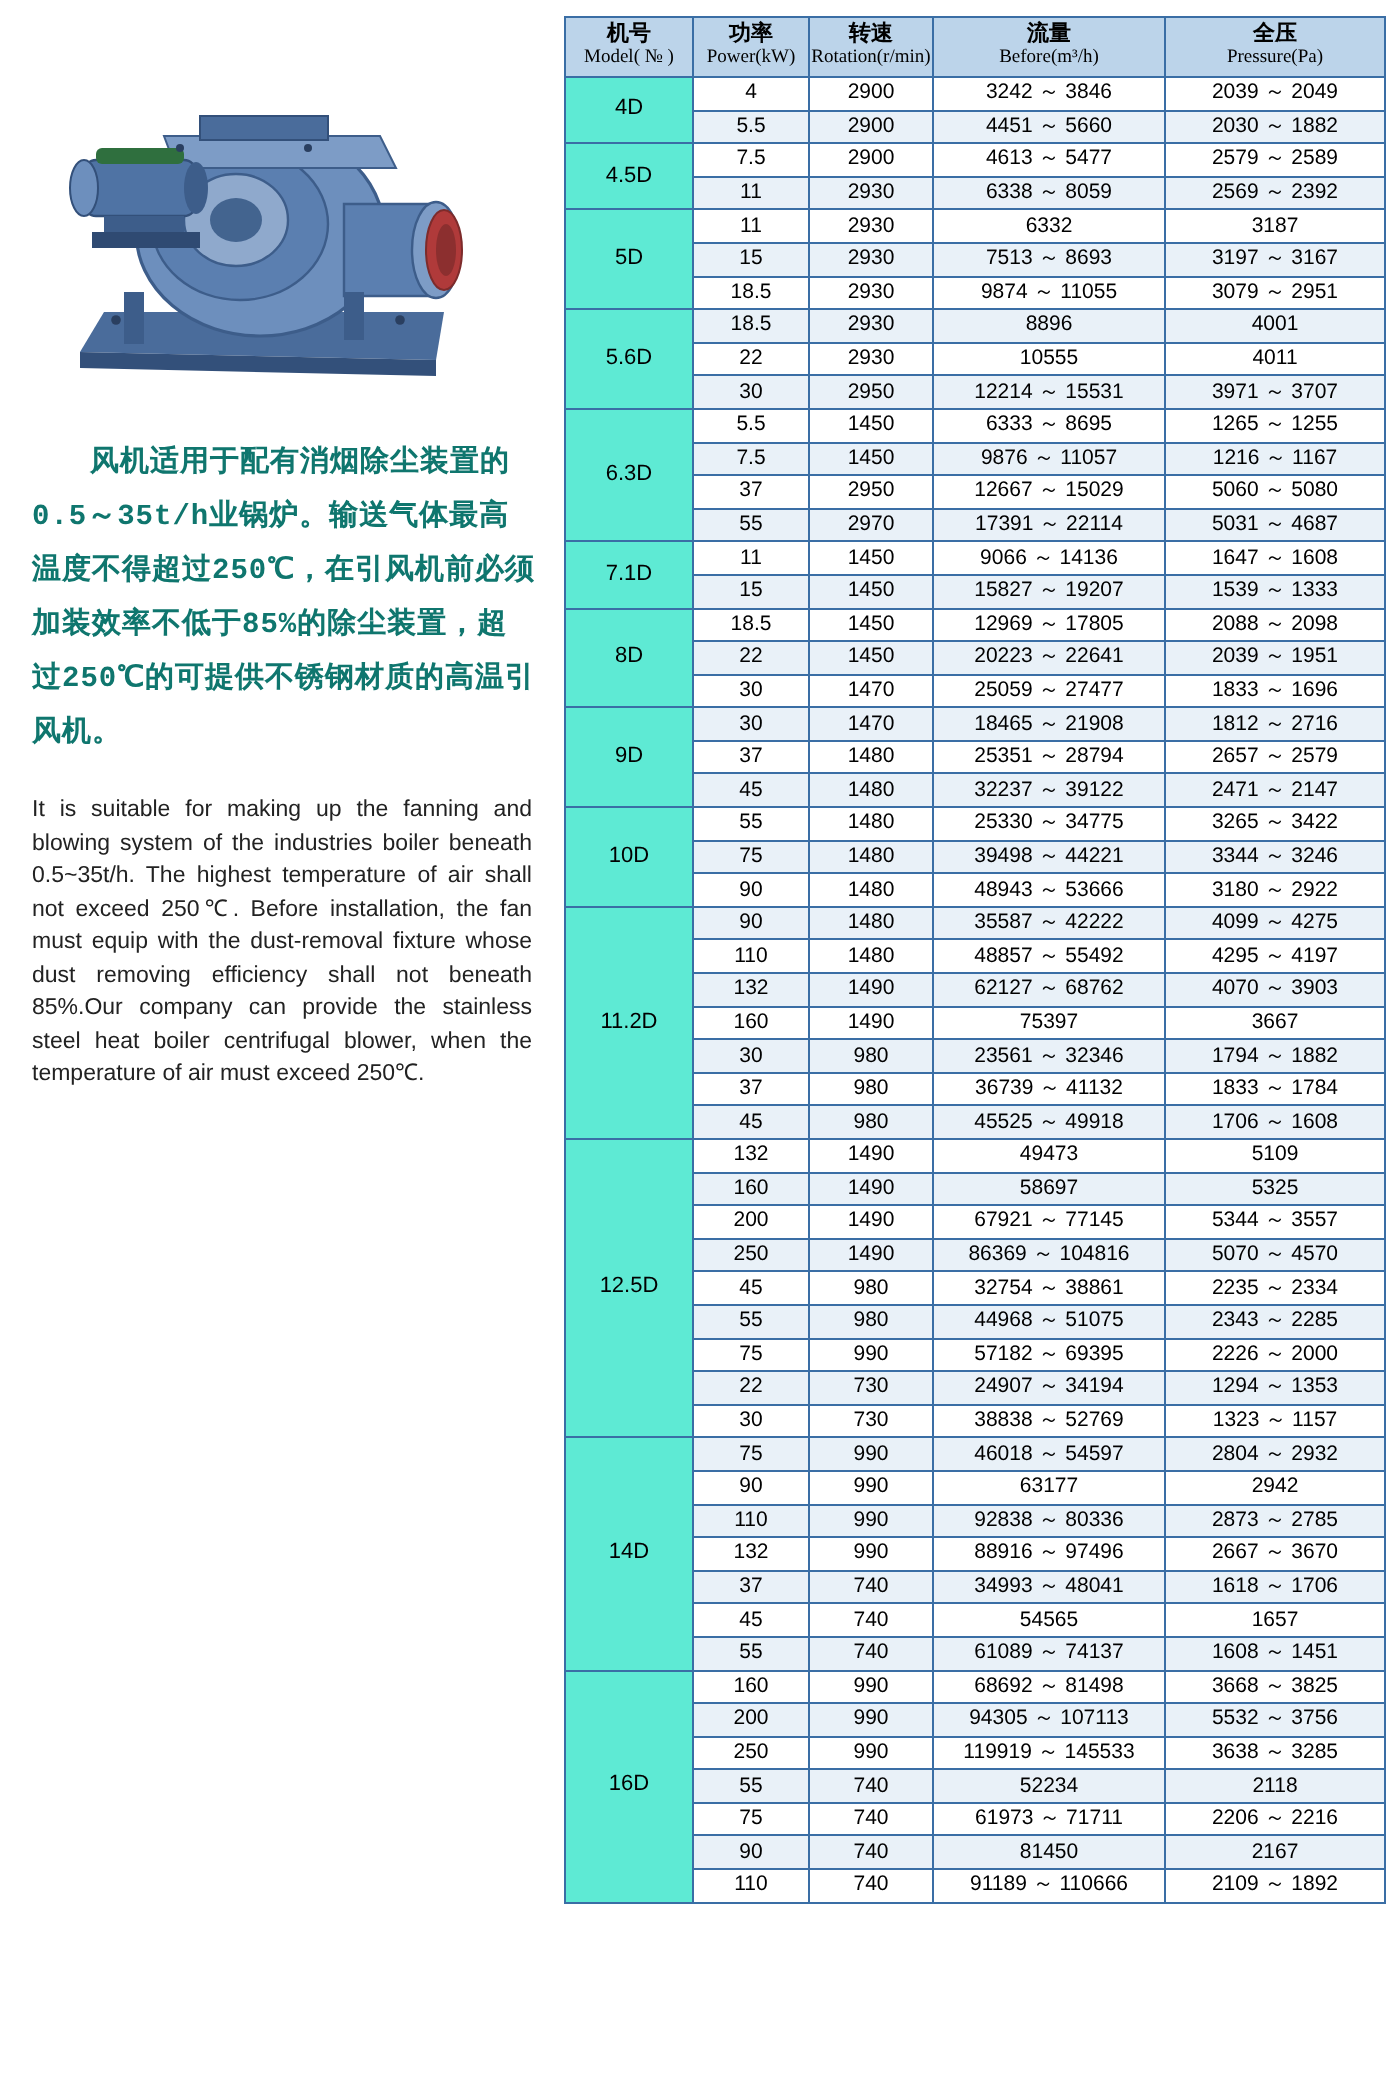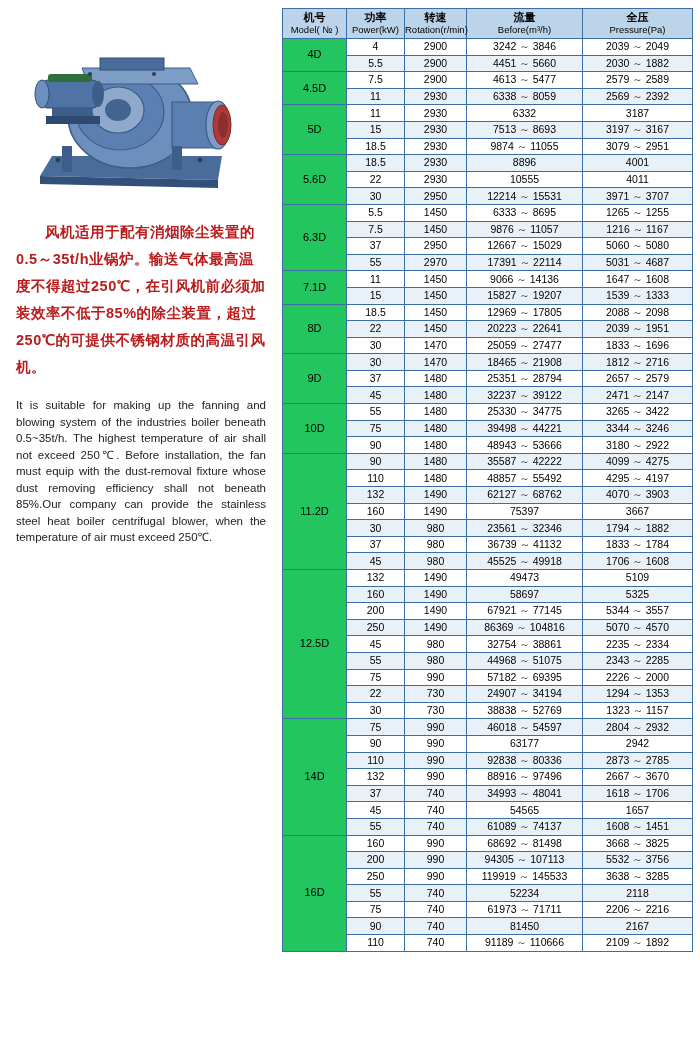--- a/index.html
+++ b/index.html
@@ -27,22 +27,22 @@
   }
   .fan-svg { display:block; }
 
   #desc-cn {
     font-size: 14.5px;
     line-height: 27px;
     letter-spacing: 0.5px;
     font-weight: bold;
     text-indent: 2em;
     margin: 8px 2px 16px 2px;
-    font-family: Liberation Sans, sans-serif;
-    color:#b91c1c;
+    font-family: Liberation Mono, monospace;
+    color:#0f766e;
   }
   #desc-en {
     font-size: 11.5px;
     line-height: 16.5px;
     text-align: justify;
     margin: 0 4px 0 2px;
     color:#222;
   }
 
   
@@ -69,23 +69,24 @@
     font-weight: bold;
     height: 30px;
     font-size: 11px;
     padding: 2px 0;
   }
   thead th .sub {
     display:block;
     font-weight: normal;
     font-size: 9.5px;
     margin-top: 1px;
+    font-family: Liberation Serif, serif;
   }
   td.model {
-    background: #22c55e;
+    background: #5eead4;
     font-size: 11px;
     vertical-align: middle;
   }
   tbody tr.alt td:not(.model) { background: #e9f1f8; }
   tbody tr td:not(.model) { background: #ffffff; }
   col.c1 { width: 64px; }
   col.c2 { width: 58px; }
   col.c3 { width: 62px; }
   col.c4 { width: 116px; }
   col.c5 { width: 110px; }

